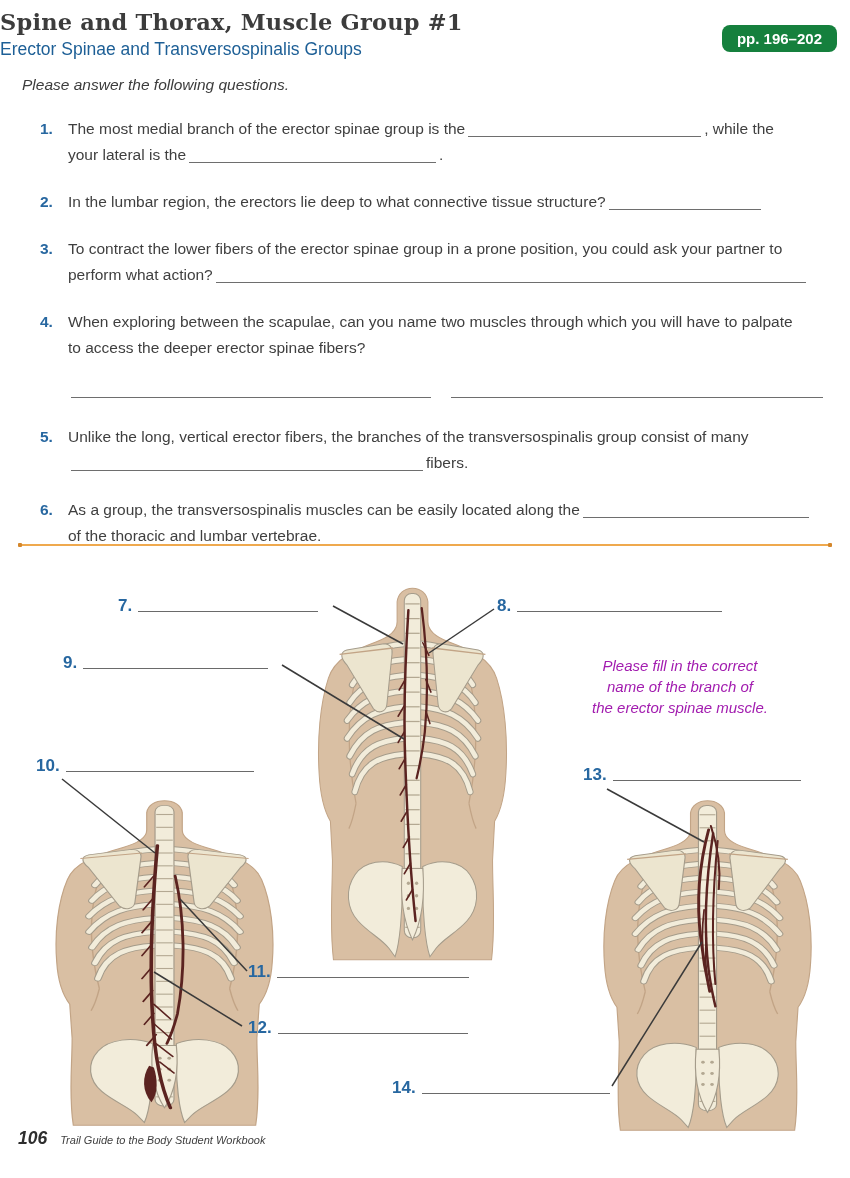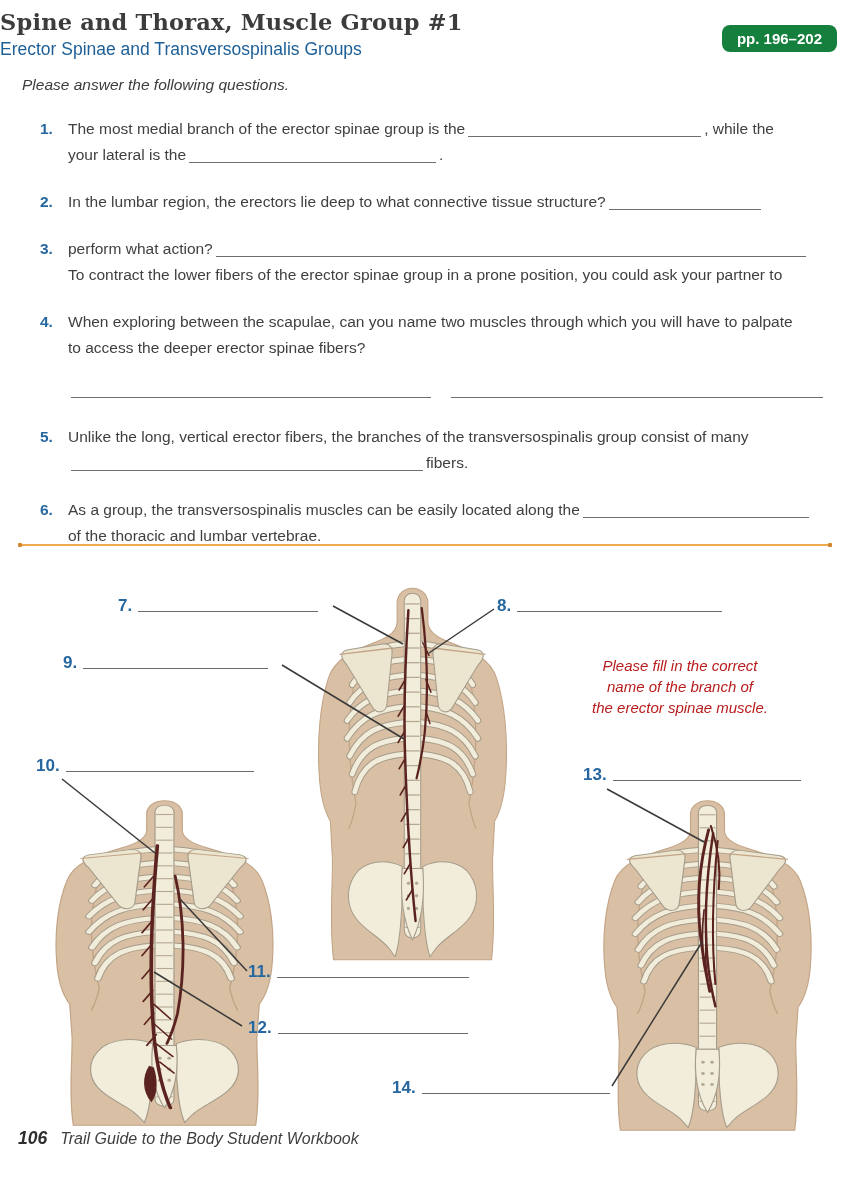--- a/index.html
+++ b/index.html
@@ -46,27 +46,27 @@
   .figures { position:absolute; left:0; top:558px; width:850px; height:600px; }
   .torso { position:absolute; }
   .lines-overlay { position:absolute; left:0; top:0; width:850px; height:582px; pointer-events:none; }
   .lines-overlay line { stroke:#3a3a3a; stroke-width:1.5; }
 
   .fig-label { position:absolute; display:flex; align-items:flex-end; font-size:17px; font-weight:bold; color:#2767a0; }
   .fig-label .ansline { display:inline-block; border-bottom:1.6px solid #6a6a6a; margin-left:6px; margin-bottom:4px; }
 
   .fig-note {
     position:absolute; left:570px; top:97px; width:220px; text-align:center;
-    font-style:italic; font-size:15px; line-height:21px; color:#b91c1c;
+    font-style:italic; font-size:15px; line-height:21px; color:#a21caf;
   }
 
   
   .footer { position:absolute; left:18px; top:1128px; display:flex; align-items:baseline; gap:13px;font-style:italic; }
   .page-num { font-size:17.5px; font-weight:bold; color:#2e2e2e; }
-  .book-title { font-size:16px; color:#3f3f3f; }
+  .book-title { font-size:11px; color:#3f3f3f; }
 
   
   .skin { fill:#d9bfa3; stroke:#c2a486; stroke-width:1; }
   .contour { fill:none; stroke:#c2a486; stroke-width:1.2; }
   .bone { fill:#f2ecda; stroke:#a59c8b; stroke-width:1; }
   .bone2 { fill:#ece5cf; stroke:#a59c8b; stroke-width:1; }
   .rib-outline { fill:none; stroke:#a59c8b; stroke-width:6.5; stroke-linecap:round; }
   .rib-fill { fill:none; stroke:#f2ecda; stroke-width:4.6; stroke-linecap:round; }
   .tick { stroke:#b3a892; stroke-width:1.2; }
   .sdot { fill:#b3a892; }
@@ -99,22 +99,22 @@
     <div class="q">
       <span class="qnum">2.</span>
       <div class="qbody">
         <div class="qline"><span>In the lumbar region, the erectors lie deep to what connective tissue structure?</span><span class="blank" style="width:152px"></span></div>
       </div>
     </div>
 
     <div class="q">
       <span class="qnum">3.</span>
       <div class="qbody">
+        <div class="qline"><span>To contract the lower fibers of the erector spinae group in a prone position, you could ask your partner to</span></div>
         <div class="qline"><span>perform what action?</span><span class="blank" style="width:590px"></span></div>
-        <div class="qline"><span>To contract the lower fibers of the erector spinae group in a prone position, you could ask your partner to</span></div>
       </div>
     </div>
 
     <div class="q">
       <span class="qnum">4.</span>
       <div class="qbody">
         <div class="qline"><span>When exploring between the scapulae, can you name two muscles through which you will have to palpate</span></div>
         <div class="qline"><span>to access the deeper erector spinae fibers?</span></div>
         <div class="blank-row"><span class="blank" style="width:360px"></span><span class="gap"></span><span class="blank" style="width:372px"></span></div>
       </div>

